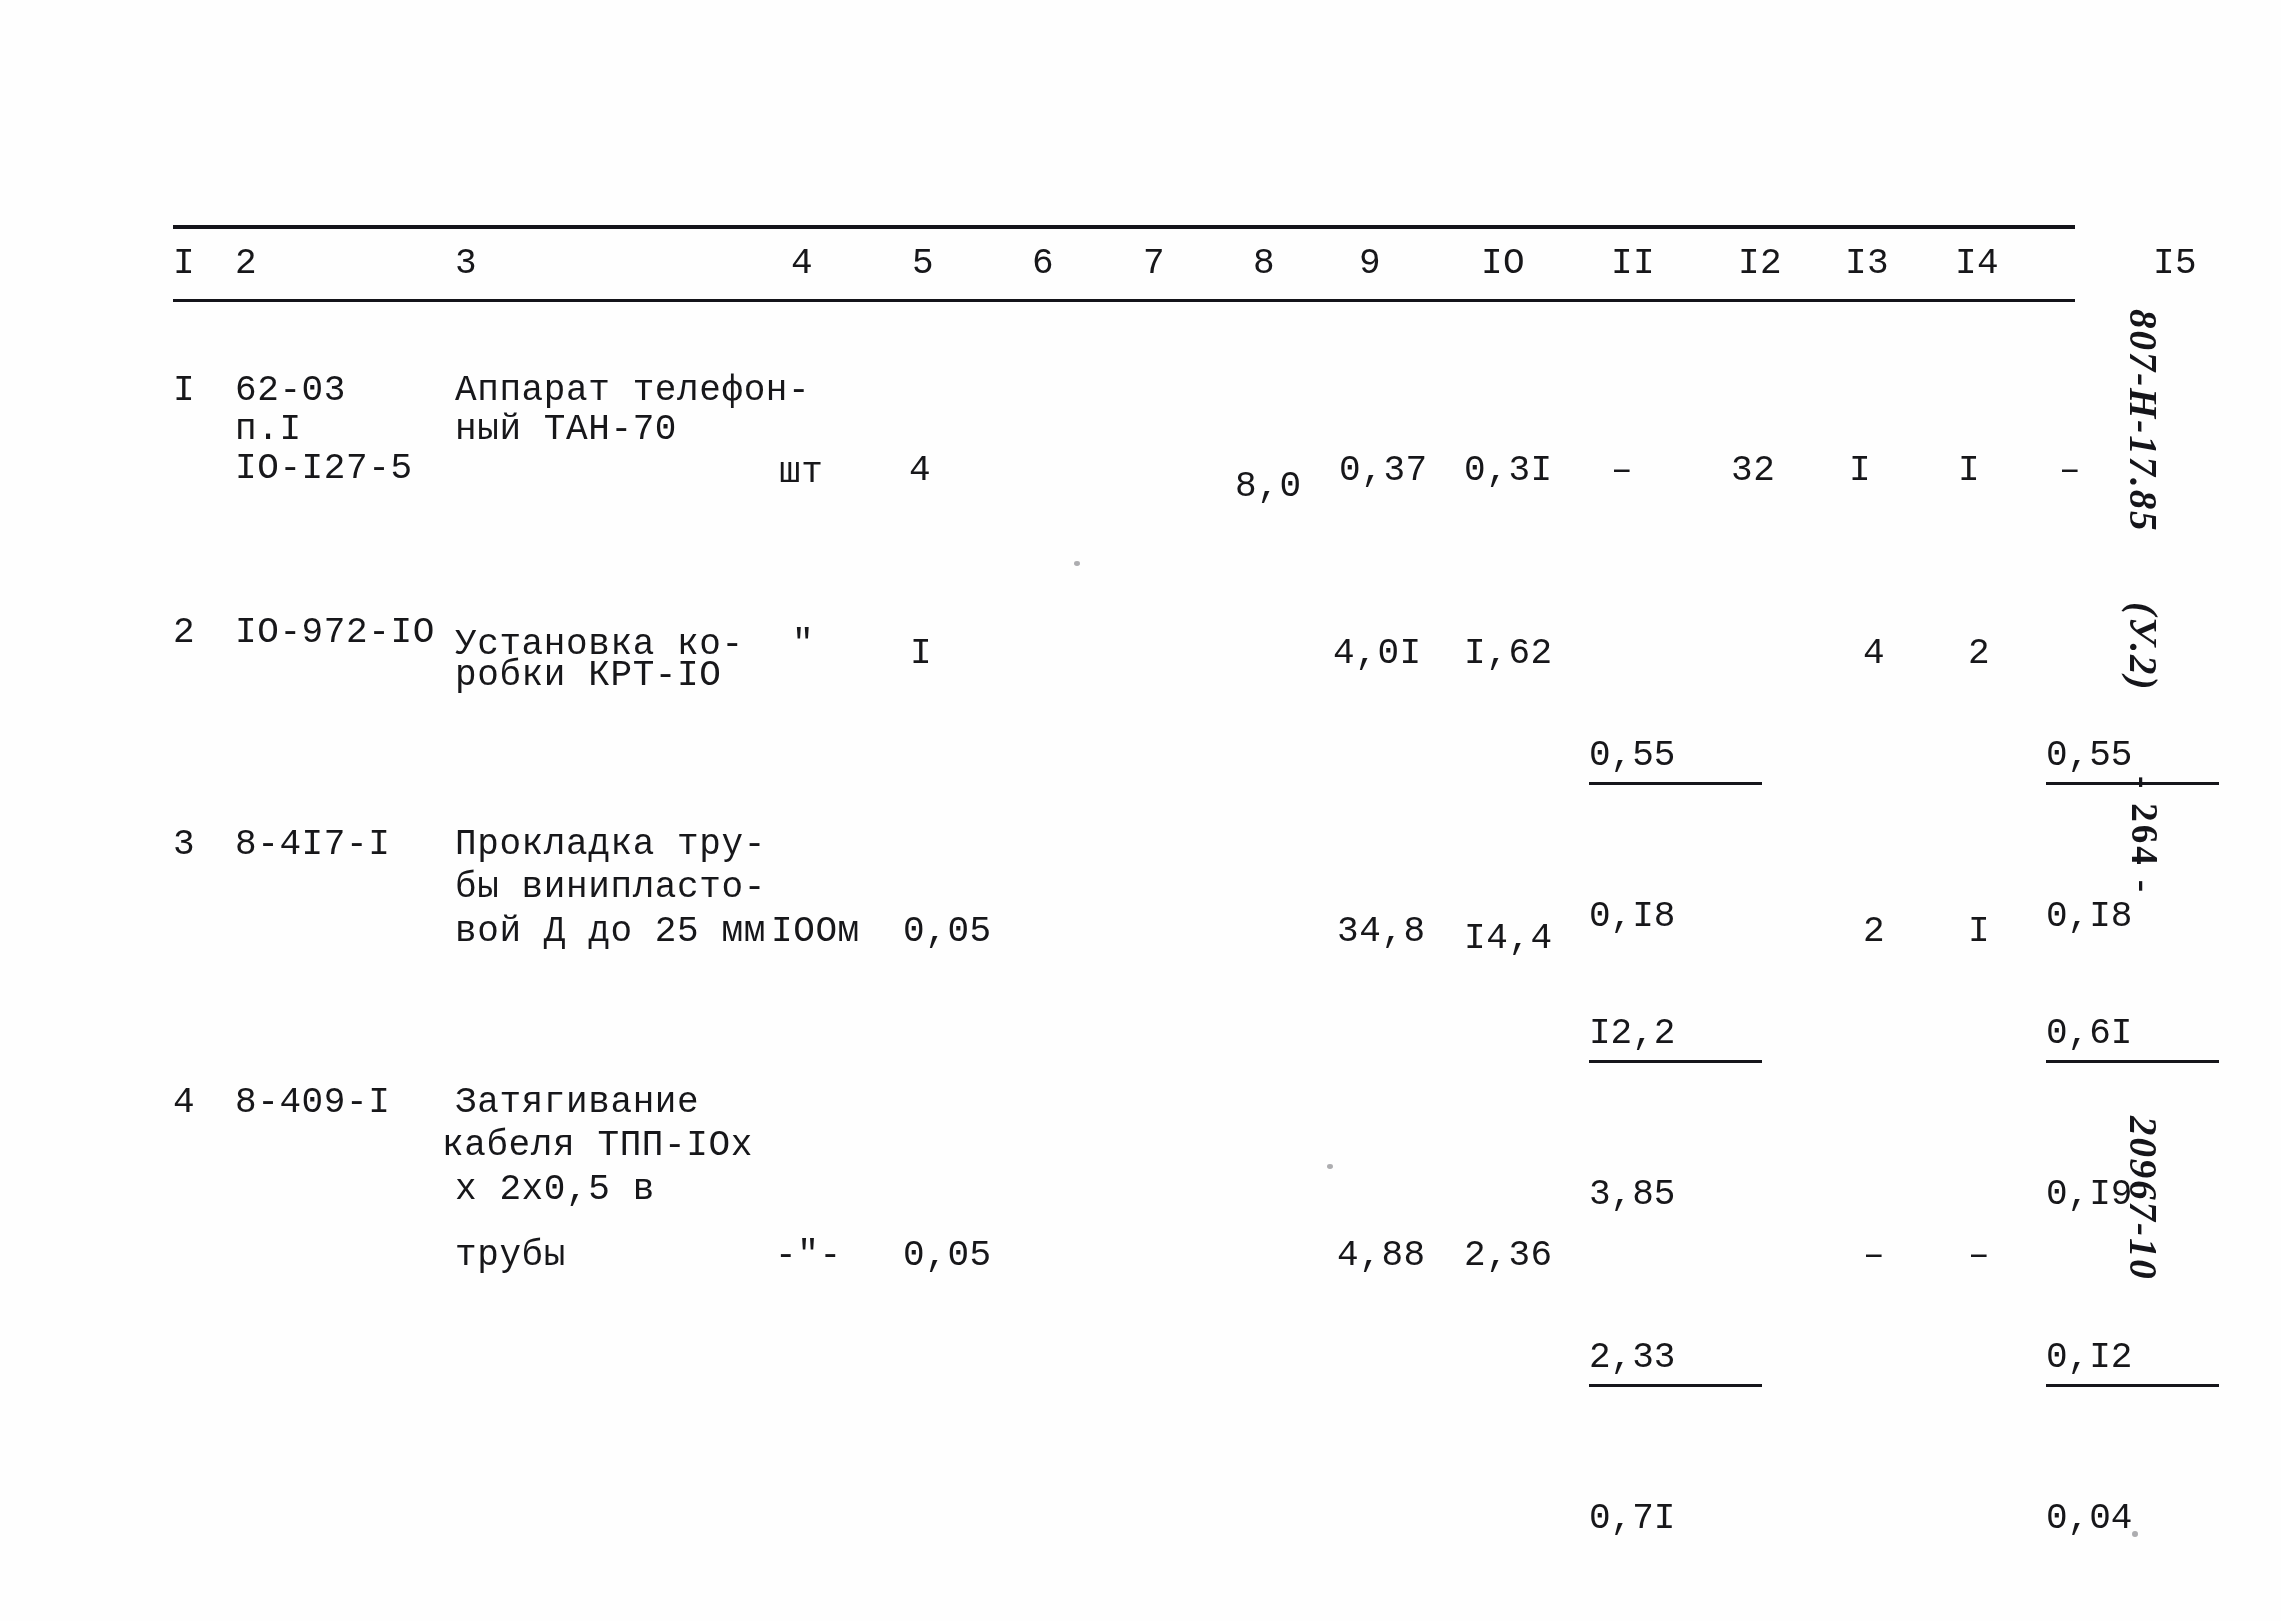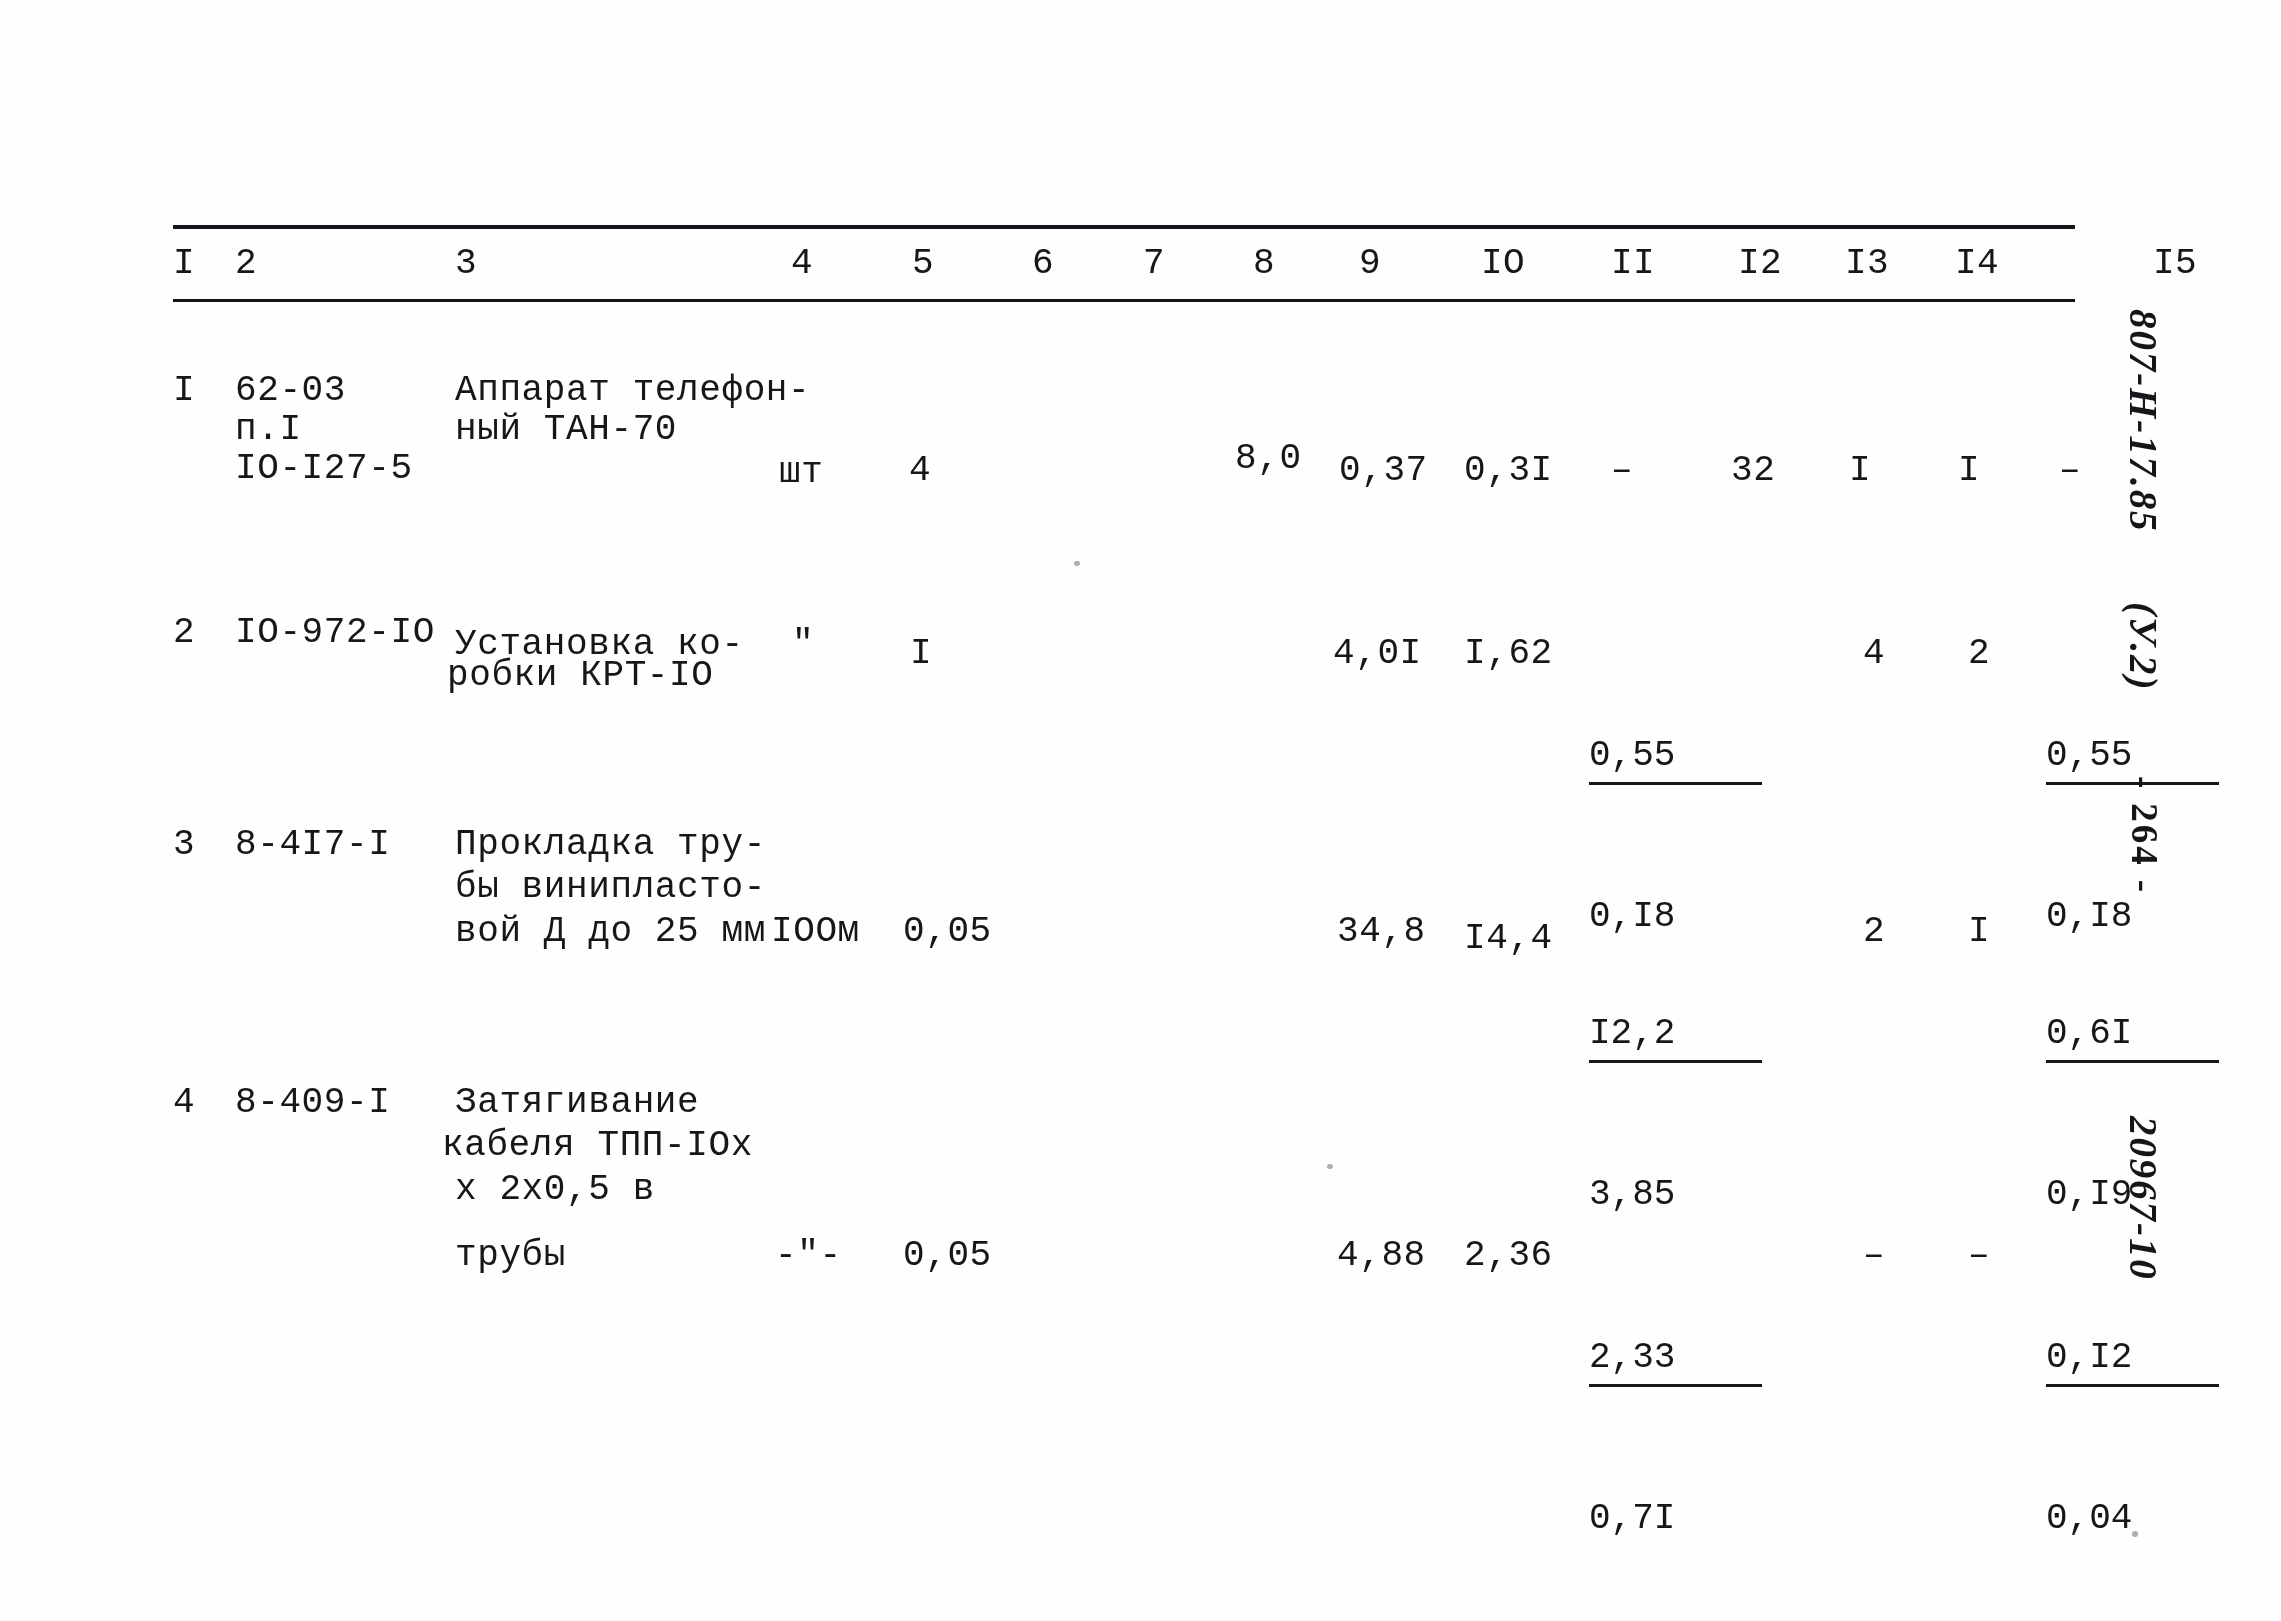--- a/index.html
+++ b/index.html
@@ -172,35 +172,35 @@
       <span class="txt" style="left:0px;top:0px">I</span>
       <span class="txt" style="left:62px;top:0px">62-03</span>
       <span class="txt" style="left:62px;top:39px">п.I</span>
       <span class="txt" style="left:62px;top:78px">IO-I27-5</span>
       <span class="txt" style="left:282px;top:0px">Аппарат телефон-</span>
       <span class="txt" style="left:282px;top:39px">ный ТАН-70</span>
       <span class="txt" style="left:606px;top:82px">шт</span>
       <span class="txt" style="left:736px;top:80px">4</span>
       <span class="txt" style="left:859px;top:80px"></span>
       <span class="txt" style="left:970px;top:80px"></span>
-      <span class="txt" style="left:1062px;top:68px">8,0</span>
+      <span class="txt" style="left:1062px;top:96px">8,0</span>
       <span class="txt" style="left:1166px;top:80px">0,37</span>
       <span class="txt" style="left:1291px;top:80px">0,3I</span>
       <span class="txt" style="left:1438px;top:80px">–</span>
       <span class="txt" style="left:1558px;top:80px">32</span>
       <span class="txt" style="left:1676px;top:80px">I</span>
       <span class="txt" style="left:1785px;top:80px">I</span>
       <span class="txt" style="left:1886px;top:80px">–</span>
     </div>
 
     <div class="row" style="top:287px">
       <span class="txt" style="left:0px;top:0px">2</span>
       <span class="txt" style="left:62px;top:0px">IO-972-IO</span>
       <span class="txt" style="left:282px;top:12px">Установка ко-</span>
-      <span class="txt" style="left:274px;top:43px">робки КРТ-IO</span>
+      <span class="txt" style="left:282px;top:43px">робки КРТ-IO</span>
       <span class="txt" style="left:619px;top:11.6px">"</span>
       <span class="txt" style="left:737px;top:21.3px">I</span>
       <span class="txt" style="left:859px;top:21.3px"></span>
       <span class="txt" style="left:970px;top:21.3px"></span>
       <span class="txt" style="left:1062px;top:21.3px"></span>
       <span class="txt" style="left:1160px;top:21.3px">4,0I</span>
       <span class="txt" style="left:1291px;top:21.3px">I,62</span>
       <span class="frac" style="left:1416px;top:21.3px">
         <span class="num">0,55</span>
         <span class="den">0,I8</span>

